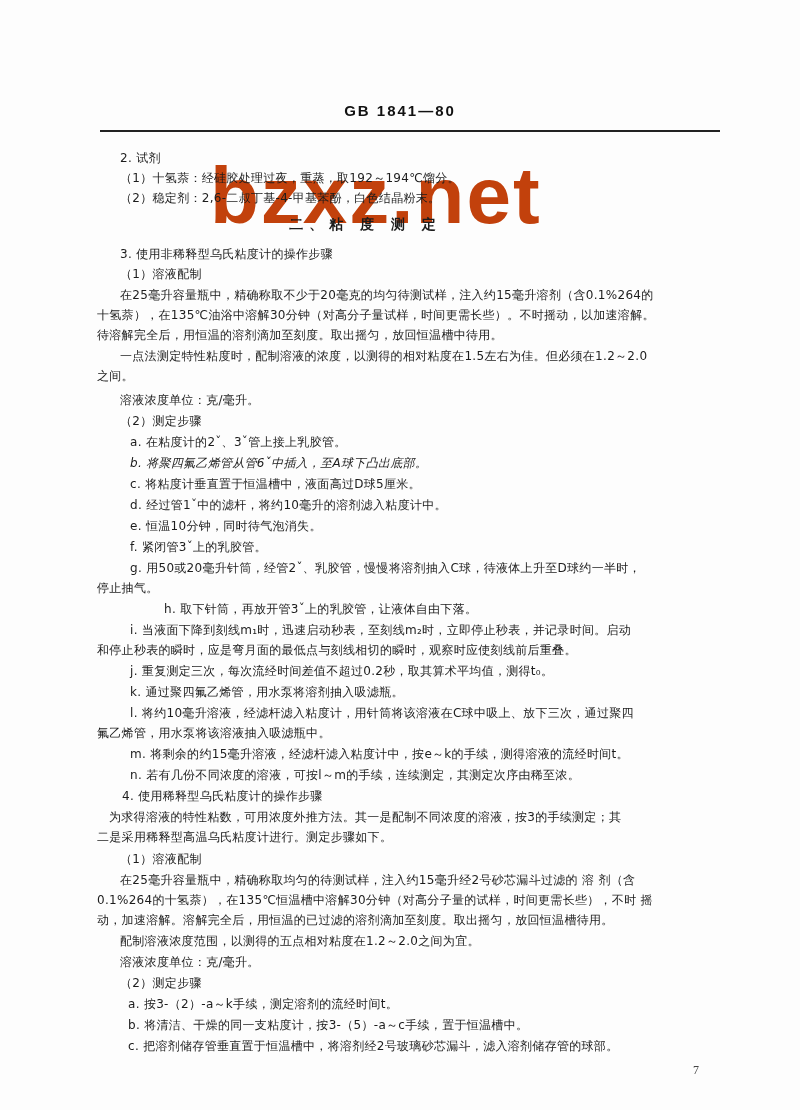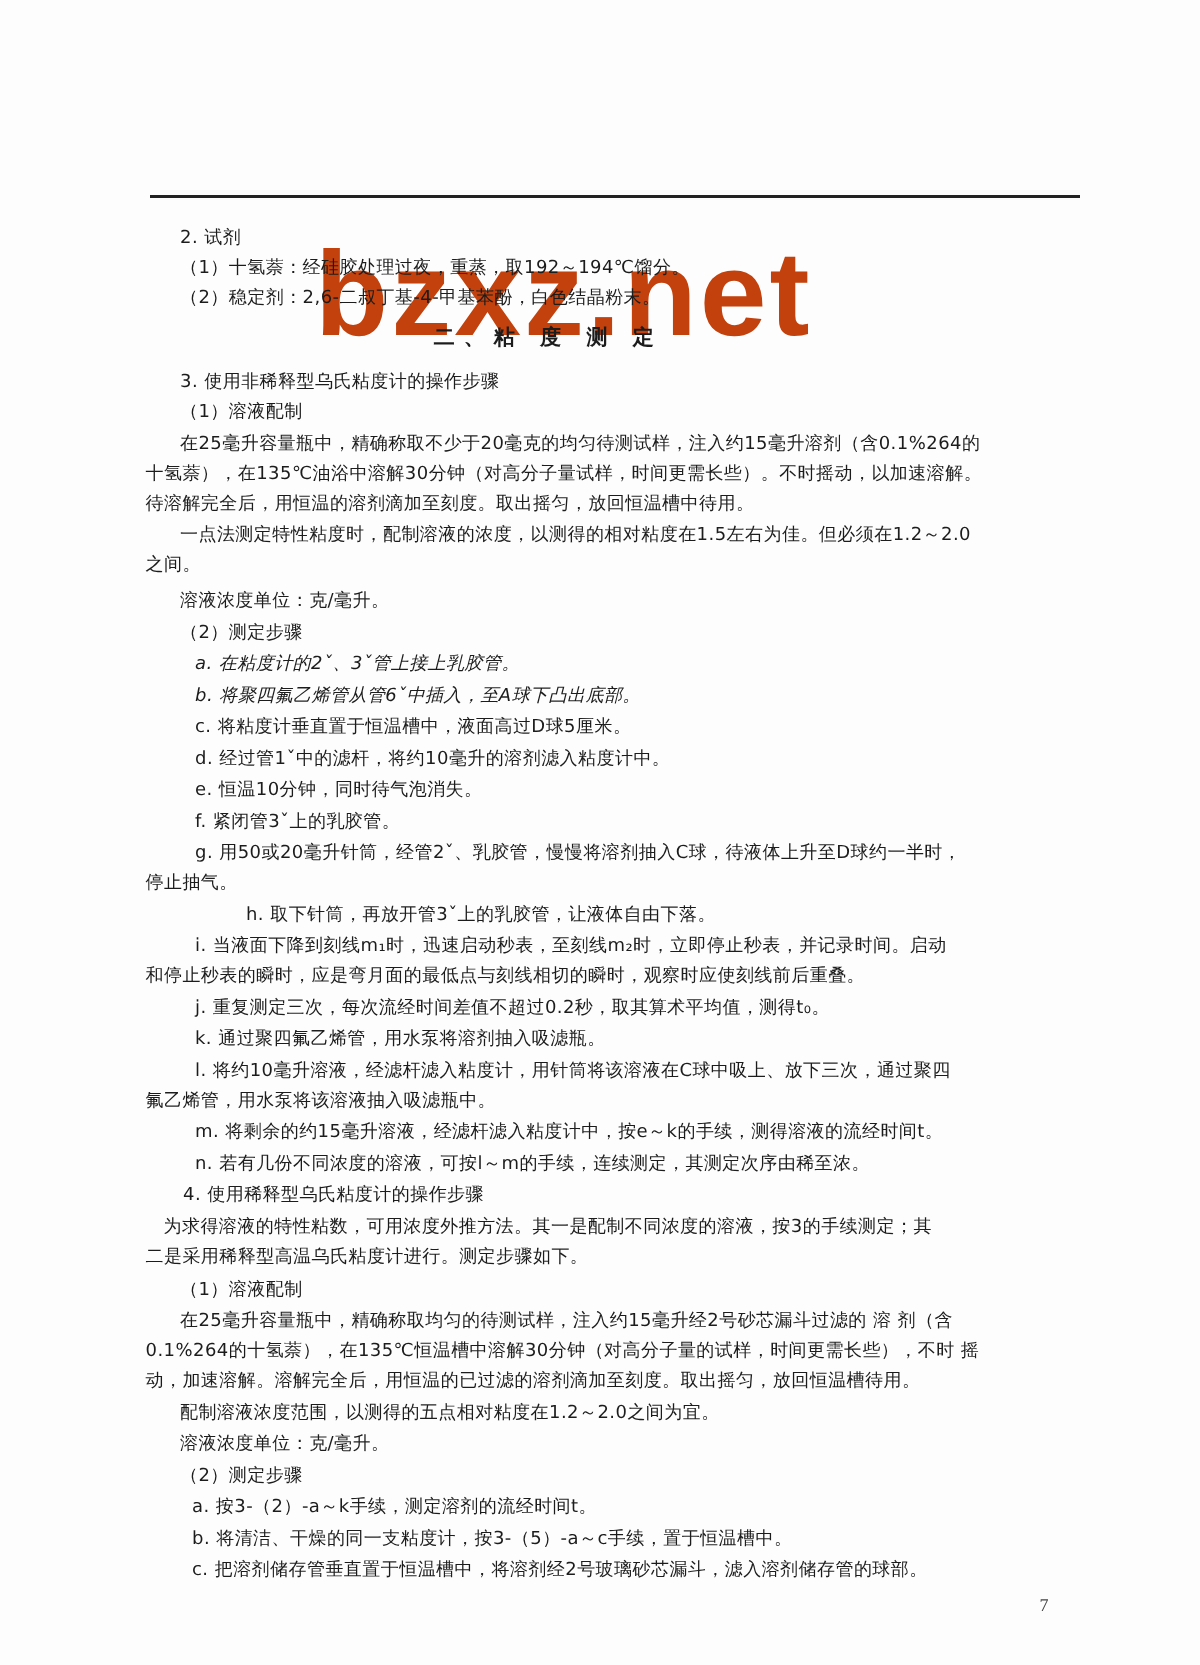--- a/index.html
+++ b/index.html
@@ -14,36 +14,37 @@
   .line { position:absolute; font-size:12px; line-height:16px; white-space:nowrap; z-index:1; letter-spacing:0.3px; }
   .title { position:absolute; top:216px; left:0; width:731px; text-align:center; font-weight:bold;
            font-size:14px; letter-spacing:6px; z-index:1; }
   .pagenum { position:absolute; top:1063px; left:693px; font-family:"Liberation Serif", serif; font-size:12px; color:#444; }
 </style>
 </head>
 <body>
 
 <div class="page">
   <div class="watermark">bzxz.net</div>
+  <div class="header">GB 1841—80</div>
   <div class="rule"></div>
   <div class="title">二、粘 度 测 定</div>
   <div id="lines">
       <div class="line" style="left: 120px; top: 150px;">2. 试剂</div>
       <div class="line" style="left: 120px; top: 170px;">（1）十氢萘：经硅胶处理过夜，重蒸，取192～194℃馏分。</div>
       <div class="line" style="left: 120px; top: 190px;">（2）稳定剂：2,6-二叔丁基-4-甲基苯酚，白色结晶粉末。</div>
       <div class="line" style="left: 120px; top: 246px;">3. 使用非稀释型乌氏粘度计的操作步骤</div>
       <div class="line" style="left: 120px; top: 266px;">（1）溶液配制</div>
       <div class="line" style="left: 120px; top: 287px;">在25毫升容量瓶中，精确称取不少于20毫克的均匀待测试样，注入约15毫升溶剂（含0.1%264的</div>
       <div class="line" style="left: 97px; top: 307px;">十氢萘），在135℃油浴中溶解30分钟（对高分子量试样，时间更需长些）。不时摇动，以加速溶解。</div>
       <div class="line" style="left: 97px; top: 327px;">待溶解完全后，用恒温的溶剂滴加至刻度。取出摇匀，放回恒温槽中待用。</div>
       <div class="line" style="left: 120px; top: 348px;">一点法测定特性粘度时，配制溶液的浓度，以测得的相对粘度在1.5左右为佳。但必须在1.2～2.0</div>
       <div class="line" style="left: 97px; top: 368px;">之间。</div>
       <div class="line" style="left: 120px; top: 392px;">溶液浓度单位：克/毫升。</div>
       <div class="line" style="left: 120px; top: 413px;">（2）测定步骤</div>
-      <div class="line" style="left: 130px; top: 434px; font-style: italic;">a.  在粘度计的2ˇ、3ˇ管上接上乳胶管。</div>
+      <div class="line" style="left: 130px; top: 434px;">a.  在粘度计的2ˇ、3ˇ管上接上乳胶管。</div>
       <div class="line" style="left: 130px; top: 455px; font-style: italic;">b.  将聚四氟乙烯管从管6ˇ中插入，至A球下凸出底部。</div>
       <div class="line" style="left: 130px; top: 476px;">c.  将粘度计垂直置于恒温槽中，液面高过D球5厘米。</div>
       <div class="line" style="left: 130px; top: 497px;">d.  经过管1ˇ中的滤杆，将约10毫升的溶剂滤入粘度计中。</div>
       <div class="line" style="left: 130px; top: 518px;">e.  恒温10分钟，同时待气泡消失。</div>
       <div class="line" style="left: 130px; top: 539px;">f.  紧闭管3ˇ上的乳胶管。</div>
       <div class="line" style="left: 130px; top: 560px;">g.  用50或20毫升针筒，经管2ˇ、乳胶管，慢慢将溶剂抽入C球，待液体上升至D球约一半时，</div>
       <div class="line" style="left: 97px; top: 580px;">停止抽气。</div>
       <div class="line" style="left: 130px; top: 601px; margin-left: 34px;">h.  取下针筒，再放开管3ˇ上的乳胶管，让液体自由下落。</div>
       <div class="line" style="left: 130px; top: 622px;">i.  当液面下降到刻线m₁时，迅速启动秒表，至刻线m₂时，立即停止秒表，并记录时间。启动</div>
       <div class="line" style="left: 97px; top: 642px;">和停止秒表的瞬时，应是弯月面的最低点与刻线相切的瞬时，观察时应使刻线前后重叠。</div>

